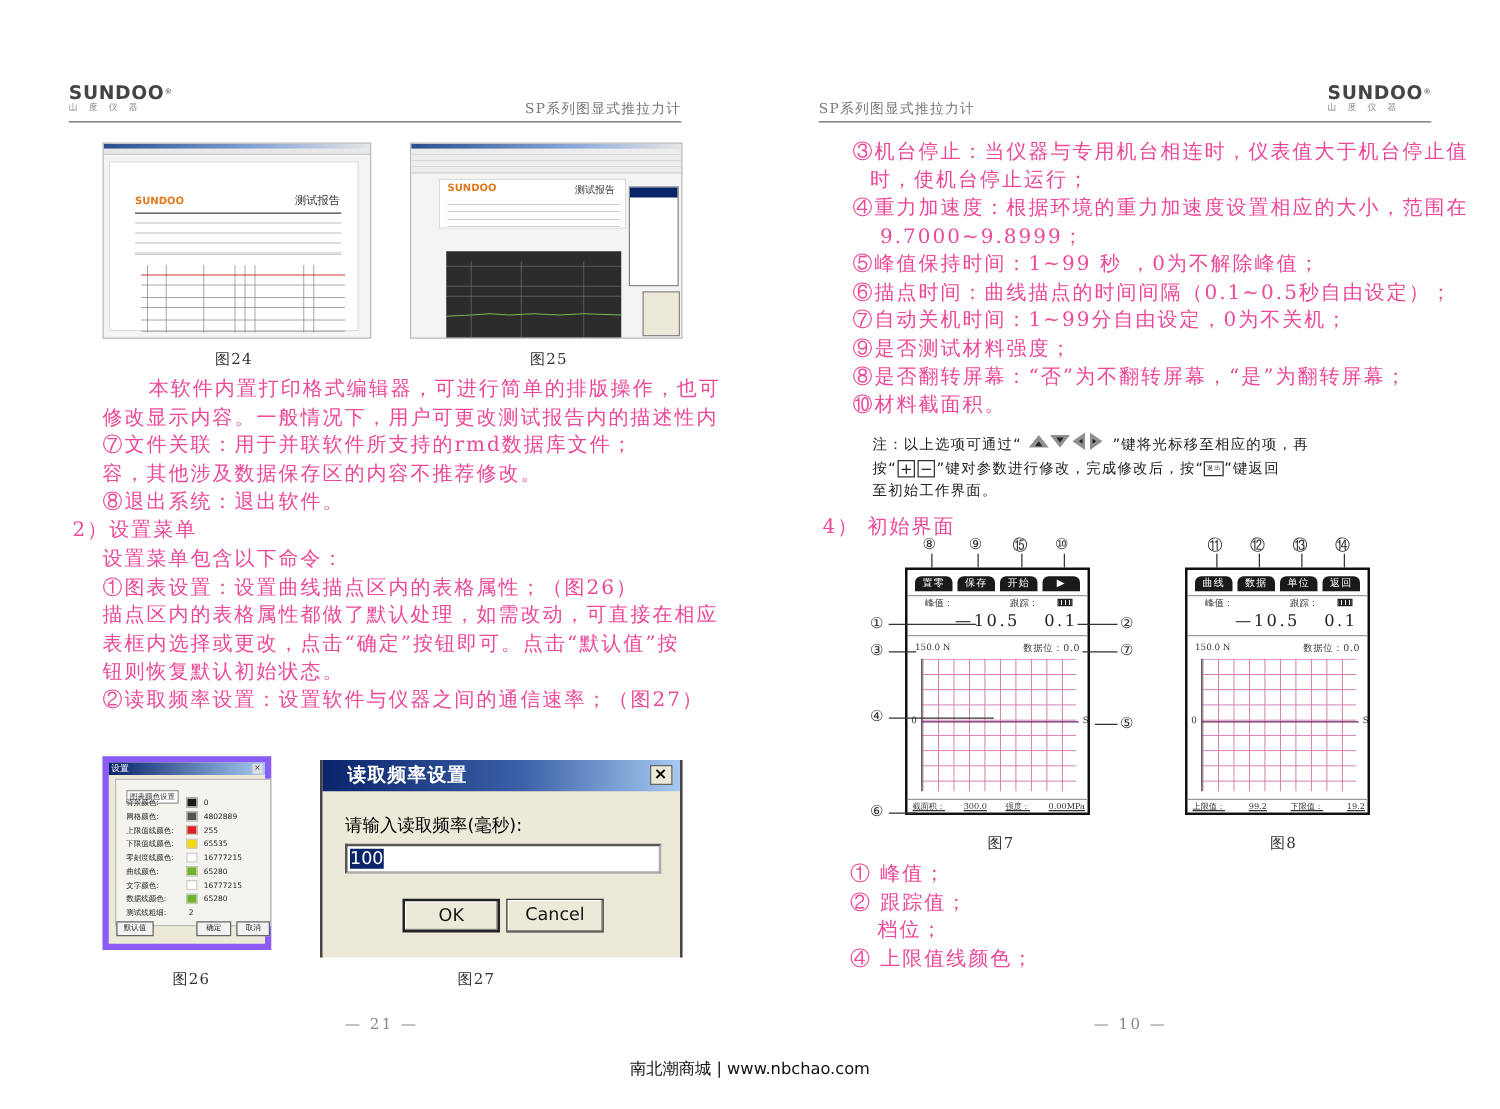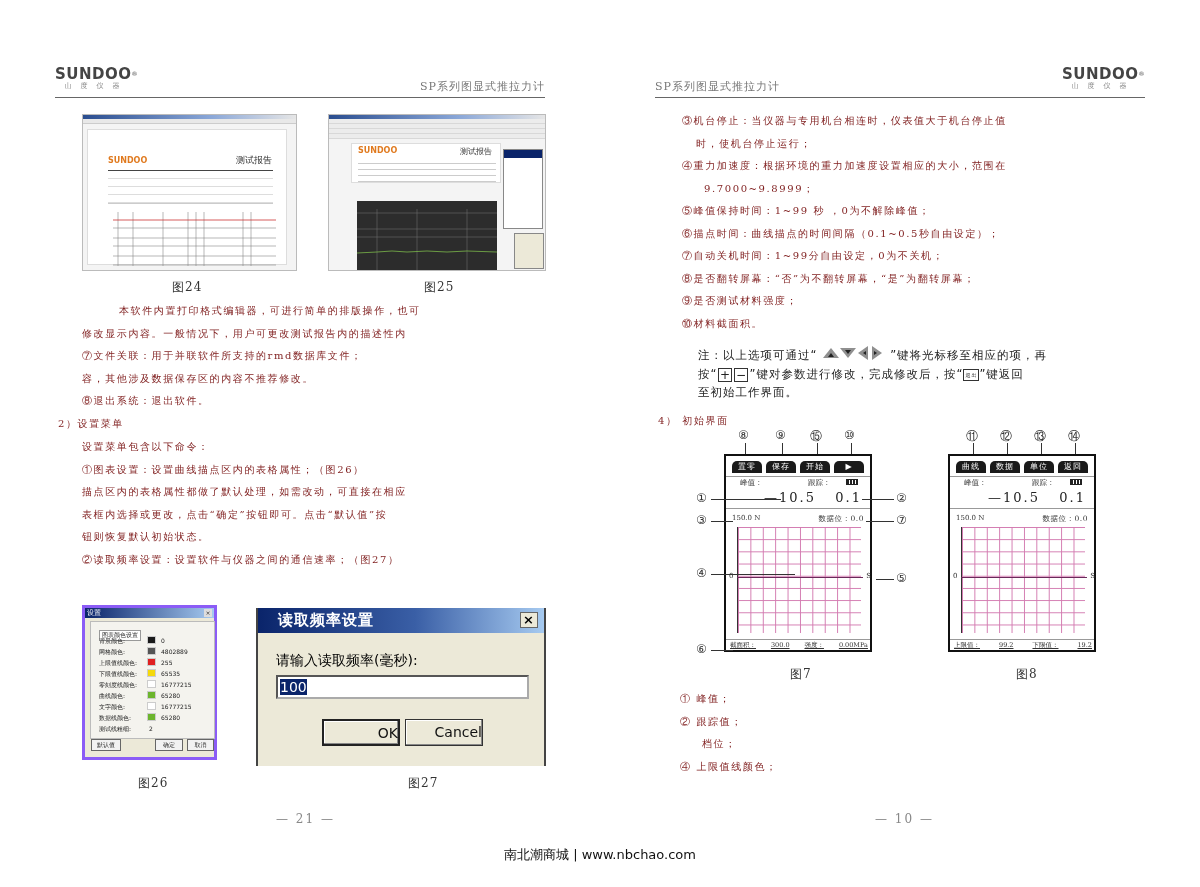--- a/index.html
+++ b/index.html
@@ -9,61 +9,61 @@
   .page { position: absolute; top: 0; height: 887px; }
   .page.left { left: 0; width: 600px; }
   .page.right { left: 600px; width: 600px; }
 
   .hdr { position: absolute; top: 66px; height: 32px; border-bottom: 1.5px solid #666; }
   .page.left .hdr { left: 55px; width: 490px; }
   .page.right .hdr { left: 55px; width: 490px; }
   .logo { position: absolute; top: 0; }
   .logo .brand { font-family: "DejaVu Sans", sans-serif; font-weight: bold; font-size: 15px; letter-spacing: 0.5px; color: #444; line-height: 16px; }
   .logo .brand sup { font-size: 6px; font-weight: normal; vertical-align: top; }
-  .logo .sub { font-size: 7px; color: #888; letter-spacing: 9px; line-height: 9px; text-align: center; }
+  .logo .sub { font-size: 7px; color: #888; letter-spacing: 9px; line-height: 9px; }
   .hdr-title { position: absolute; bottom: 3px; font-size: 11px; color: #777; letter-spacing: 1px; }
   .page.left .logo { left: 0; }
   .page.left .hdr-title { right: 0; }
   .page.right .logo { right: 0; }
   .page.right .hdr-title { left: 0; }
 
   .pnum { position: absolute; top: 812px; font-size: 12px; color: #888; letter-spacing: 2px; }
 
-  .txt { position: absolute; font-size: 10px; line-height: 22.5px; letter-spacing: 1.6px; color: #7f1d1d; white-space: nowrap; }
+  .txt { position: absolute; font-size: 16px; line-height: 22.5px; letter-spacing: 1.6px; color: #ec4899; white-space: nowrap; }
   .note { font-family: "DejaVu Sans", sans-serif; font-size: 11.5px; line-height: 18px; letter-spacing: 1px; color: #222; }
 
   .cap { position: absolute; font-size: 12px; color: #333; letter-spacing: 1px; }
 
   
   .shot { position: absolute; border: 1px solid #bbb; background: #f4f4f4; overflow: hidden; }
   .shot .tbar { height: 4px; background: linear-gradient(90deg,#2a4d8f,#8aa7d8 60%,#e6e6e6); }
   .shot .menu { height: 5px; background: #e8e8e8; border-bottom: 1px solid #ccc; }
   .paper { position: absolute; background: #fff; border: 1px solid #ddd; }
   .rep-logo { position: absolute; font-family: "DejaVu Sans", sans-serif; font-weight: bold; color: #e07a1f; font-size: 8px; }
   .rep-title { position: absolute; font-size: 9px; color: #333; }
 
   
-  .dlg26 { position: absolute; left: 82px; top: 605px; width: 135px; height: 155px; background: #ece9d8; border: 3px solid #8b5cf6; font-family: "DejaVu Sans", sans-serif; }
+  .dlg26 { position: absolute; left: 82px; top: 605px; width: 135px; height: 155px; background: #ece9d8; border: 5px solid #8b5cf6; font-family: "DejaVu Sans", sans-serif; }
   .dlg26 .t { height: 10px; background: linear-gradient(90deg,#0a246a,#a6caf0); color: #fff; font-size: 7px; line-height: 10px; padding-left: 2px; position: relative; }
   .dlg26 .t .x { position: absolute; right: 2px; top: 0; color:#333; background:#ddd; width: 8px; height: 8px; line-height: 8px; text-align:center; font-size:6px; margin-top:1px;}
   .dlg26 .panel { position: absolute; left: 5px; top: 13px; width: 125px; height: 118px; border: 1px solid #bbb; background: #f4f3ee; }
   .dlg26 .tabl { font-size: 6px; margin: 2px 0 0 8px; border: 1px solid #999; display: inline-block; padding: 0 2px; background:#fff; }
   .dlg26 .row { position: absolute; left: 8px; font-size: 6px; color: #222; height: 9px; line-height: 9px; width: 115px; }
   .dlg26 .row .sw { position: absolute; left: 48px; top: 0; width: 9px; height: 8px; border: 1px solid #ccc; }
   .dlg26 .row .val { position: absolute; left: 62px; top: 0; }
   .dlg26 .btn { position: absolute; bottom: 6px; height: 12px; font-size: 6px; line-height: 10px; text-align: center; border: 1px solid #666; background: #f2f2f2; }
 
   
   .dlg27 { position: absolute; left: 256px; top: 608px; width: 290px; height: 158px; background: #ece9d8; border-left: 2px solid #444; border-right: 2px solid #444; font-family: "DejaVu Sans", sans-serif; }
   .dlg27 .t { height: 25px; background: linear-gradient(90deg,#0a246a 0%,#3a5fa6 55%,#a6caf0 100%); color: #fff; font-weight: bold; font-size: 15px; line-height: 25px; padding-left: 20px; position: relative; letter-spacing: 1px; }
   .dlg27 .t .x { position: absolute; right: 6px; top: 4px; width: 18px; height: 16px; background: #ece9d8; border: 1px solid #666; color: #000; font-size: 13px; line-height: 14px; text-align: center; font-weight: bold; }
   .dlg27 .lab { position: absolute; left: 18px; top: 44px; font-size: 14px; color: #000000; }
   .dlg27 .inp { position: absolute; left: 18px; top: 67px; width: 253px; height: 24px; background: #fff; border: 2px inset #aaa; font-size: 14px; line-height: 20px; padding-left: 2px; }
   .dlg27 .inp span { background: #0a246a; color: #fff; }
-  .dlg27 .b { position: absolute; top: 111px; width: 78px; height: 27px; background: #ece9d8; border: 1px solid #333; box-shadow: inset -1px -1px #888, inset 1px 1px #fff; font-size: 14px; line-height: 25px; text-align: right; color: #111; }
+  .dlg27 .b { position: absolute; top: 111px; width: 78px; height: 27px; background: #ece9d8; border: 1px solid #333; box-shadow: inset -1px -1px #888, inset 1px 1px #fff; font-size: 14px; line-height: 25px; text-align: center; color: #111; }
 
   
   .dev { position: absolute; width: 148px; height: 198px; border: 2px solid #111; background: #fff; font-family: "DejaVu Serif", serif; }
   .dev .keys { position: absolute; top: 5px; left: 6px; right: 6px; height: 12px; display: flex; justify-content: space-between; }
   .dev .key { width: 30px; height: 12px; background: #1a1a1a; color: #fff; font-size: 8px; line-height: 12px; text-align: center; border-radius: 5px 5px 0 0; letter-spacing: 1px; }
   .dev .sep1 { position: absolute; top: 20px; left: 0; right: 0; border-top: 1px solid #999; }
   .dev .lblrow { position: absolute; top: 22px; left: 0; right: 0; font-size: 7.5px; color: #333; }
   .dev .bat { position: absolute; right: 12px; top: 1px; width: 12px; height: 6px; border: 1.5px solid #222; background: repeating-linear-gradient(90deg,#222 0 2px,#fff 2px 3px); }
   .dev .vals { position: absolute; top: 34px; left: 0; right: 0; font-size: 13px; color: #222; letter-spacing: 2px; }
   .dev .sep2 { position: absolute; top: 52px; left: 0; right: 0; border-top: 1px solid #999; }
@@ -195,21 +195,21 @@
   </div>
   <div class="cap" style="left:138px;top:775px;">图26</div>
 
   <div class="dlg27">
     <div class="t"><span>读取频率设置</span><span class="x">×</span></div>
     <div class="lab">请输入读取频率(毫秒):</div>
     <div class="inp"><span>100</span></div>
     <div class="b" style="left:64px;border:2px solid #222;">OK</div>
     <div class="b" style="left:147px;">Cancel</div>
   </div>
-  <div class="cap" style="left:408px;top:775px;">图27</div>
+  <div class="cap" style="left:366px;top:775px;">图27</div>
 
   <div class="pnum" style="left:276px;">— 21 —</div>
 </div>
 
 <div class="page right">
   <div class="hdr">
     <div class="hdr-title">SP系列图显式推拉力计</div>
     <div class="logo">
       <div class="brand"><span>SUNDOO</span><sup>®</sup></div>
       <div class="sub">山度仪器</div>
@@ -217,22 +217,22 @@
   </div>
 
   <div class="txt" style="left:82px;top:110px;">
     <div>③机台停止：当仪器与专用机台相连时，仪表值大于机台停止值</div>
     <div style="padding-left:14px;">时，使机台停止运行；</div>
     <div>④重力加速度：根据环境的重力加速度设置相应的大小，范围在</div>
     <div style="padding-left:22px;">9.7000~9.8999；</div>
     <div>⑤峰值保持时间：1~99 秒 ，0为不解除峰值；</div>
     <div>⑥描点时间：曲线描点的时间间隔（0.1~0.5秒自由设定）；</div>
     <div>⑦自动关机时间：1~99分自由设定，0为不关机；</div>
+    <div>⑨是否测试材料强度；</div>
     <div>⑧是否翻转屏幕：“否”为不翻转屏幕，“是”为翻转屏幕；</div>
-    <div>⑨是否测试材料强度；</div>
     <div>⑩材料截面积。</div>
   </div>
 
   <div class="txt note" style="left:98px;top:346px;">
     <div><span>注：以上选项可通过“</span>
       <span class="arrows">
         <svg width="68" height="14" viewBox="0 0 68 14">
           <g fill="#8f8f8f">
               <polygon points="1,12 9,2 17,12"></polygon>
             </g>

